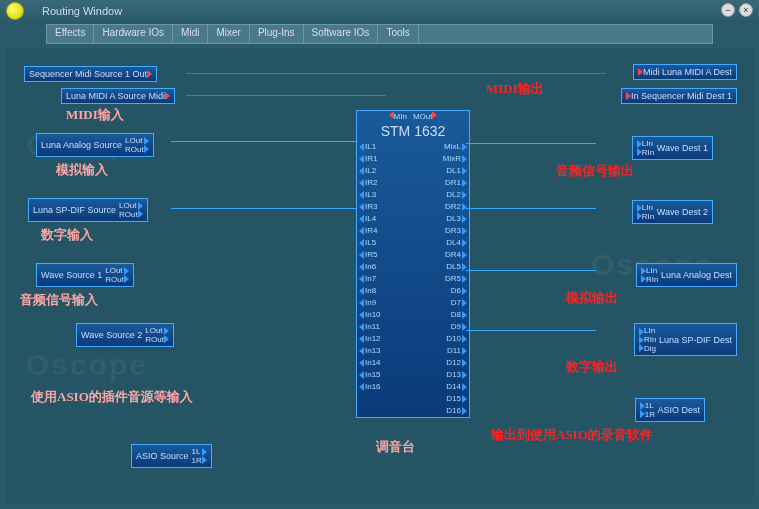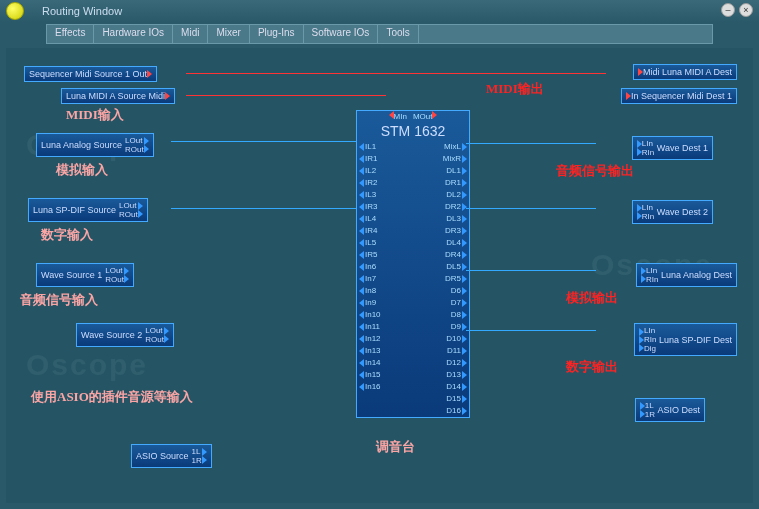--- a/index.html
+++ b/index.html
@@ -270,13 +270,14 @@
   <div class="lbl y" style="left:60px;top:58px">MIDI输入</div>
   <div class="lbl r" style="left:480px;top:32px">MIDI输出</div>
   <div class="lbl y" style="left:50px;top:113px">模拟输入</div>
   <div class="lbl y" style="left:35px;top:178px">数字输入</div>
   <div class="lbl y" style="left:14px;top:243px">音频信号输入</div>
   <div class="lbl y" style="left:25px;top:340px;width:170px">使用ASIO的插件音源等输入</div>
   <div class="lbl y" style="left:370px;top:390px">调音台</div>
   <div class="lbl r" style="left:550px;top:114px">音频信号输出</div>
   <div class="lbl r" style="left:560px;top:241px">模拟输出</div>
   <div class="lbl r" style="left:560px;top:310px">数字输出</div>
+  <div class="lbl r" style="left:485px;top:378px">输出到使用ASIO的录音软件</div>
 </div>
 
 </body></html>

